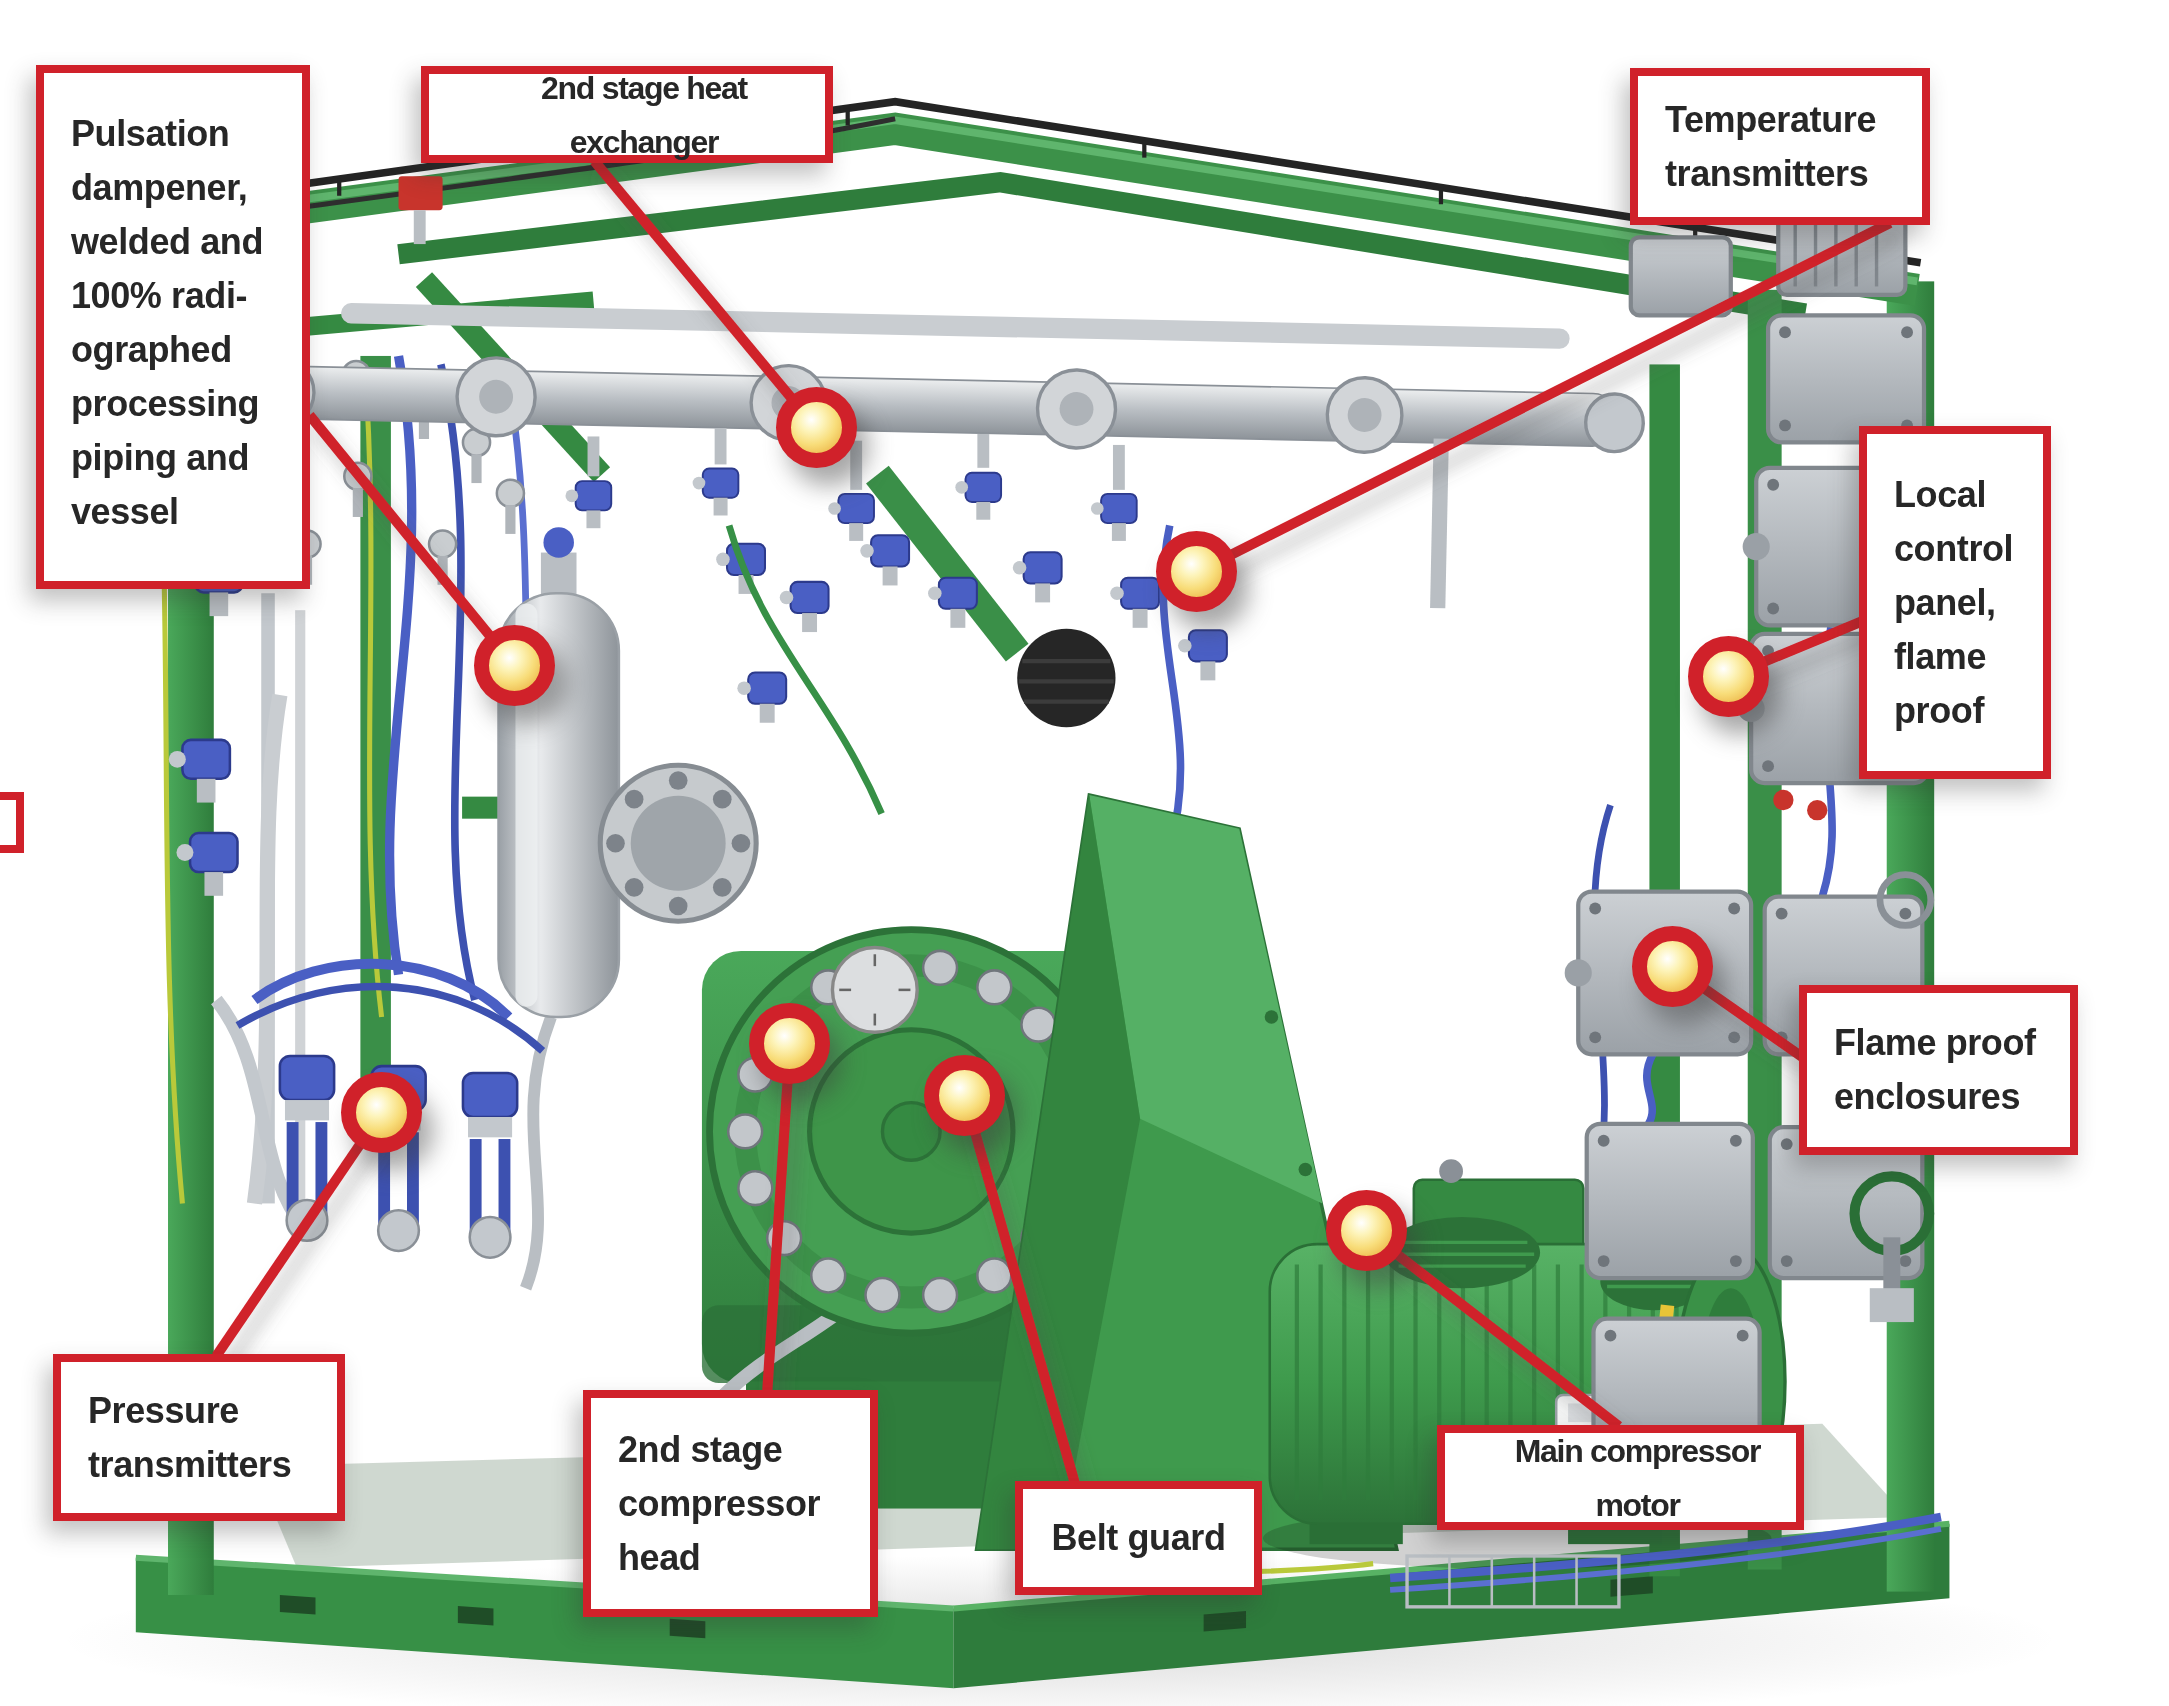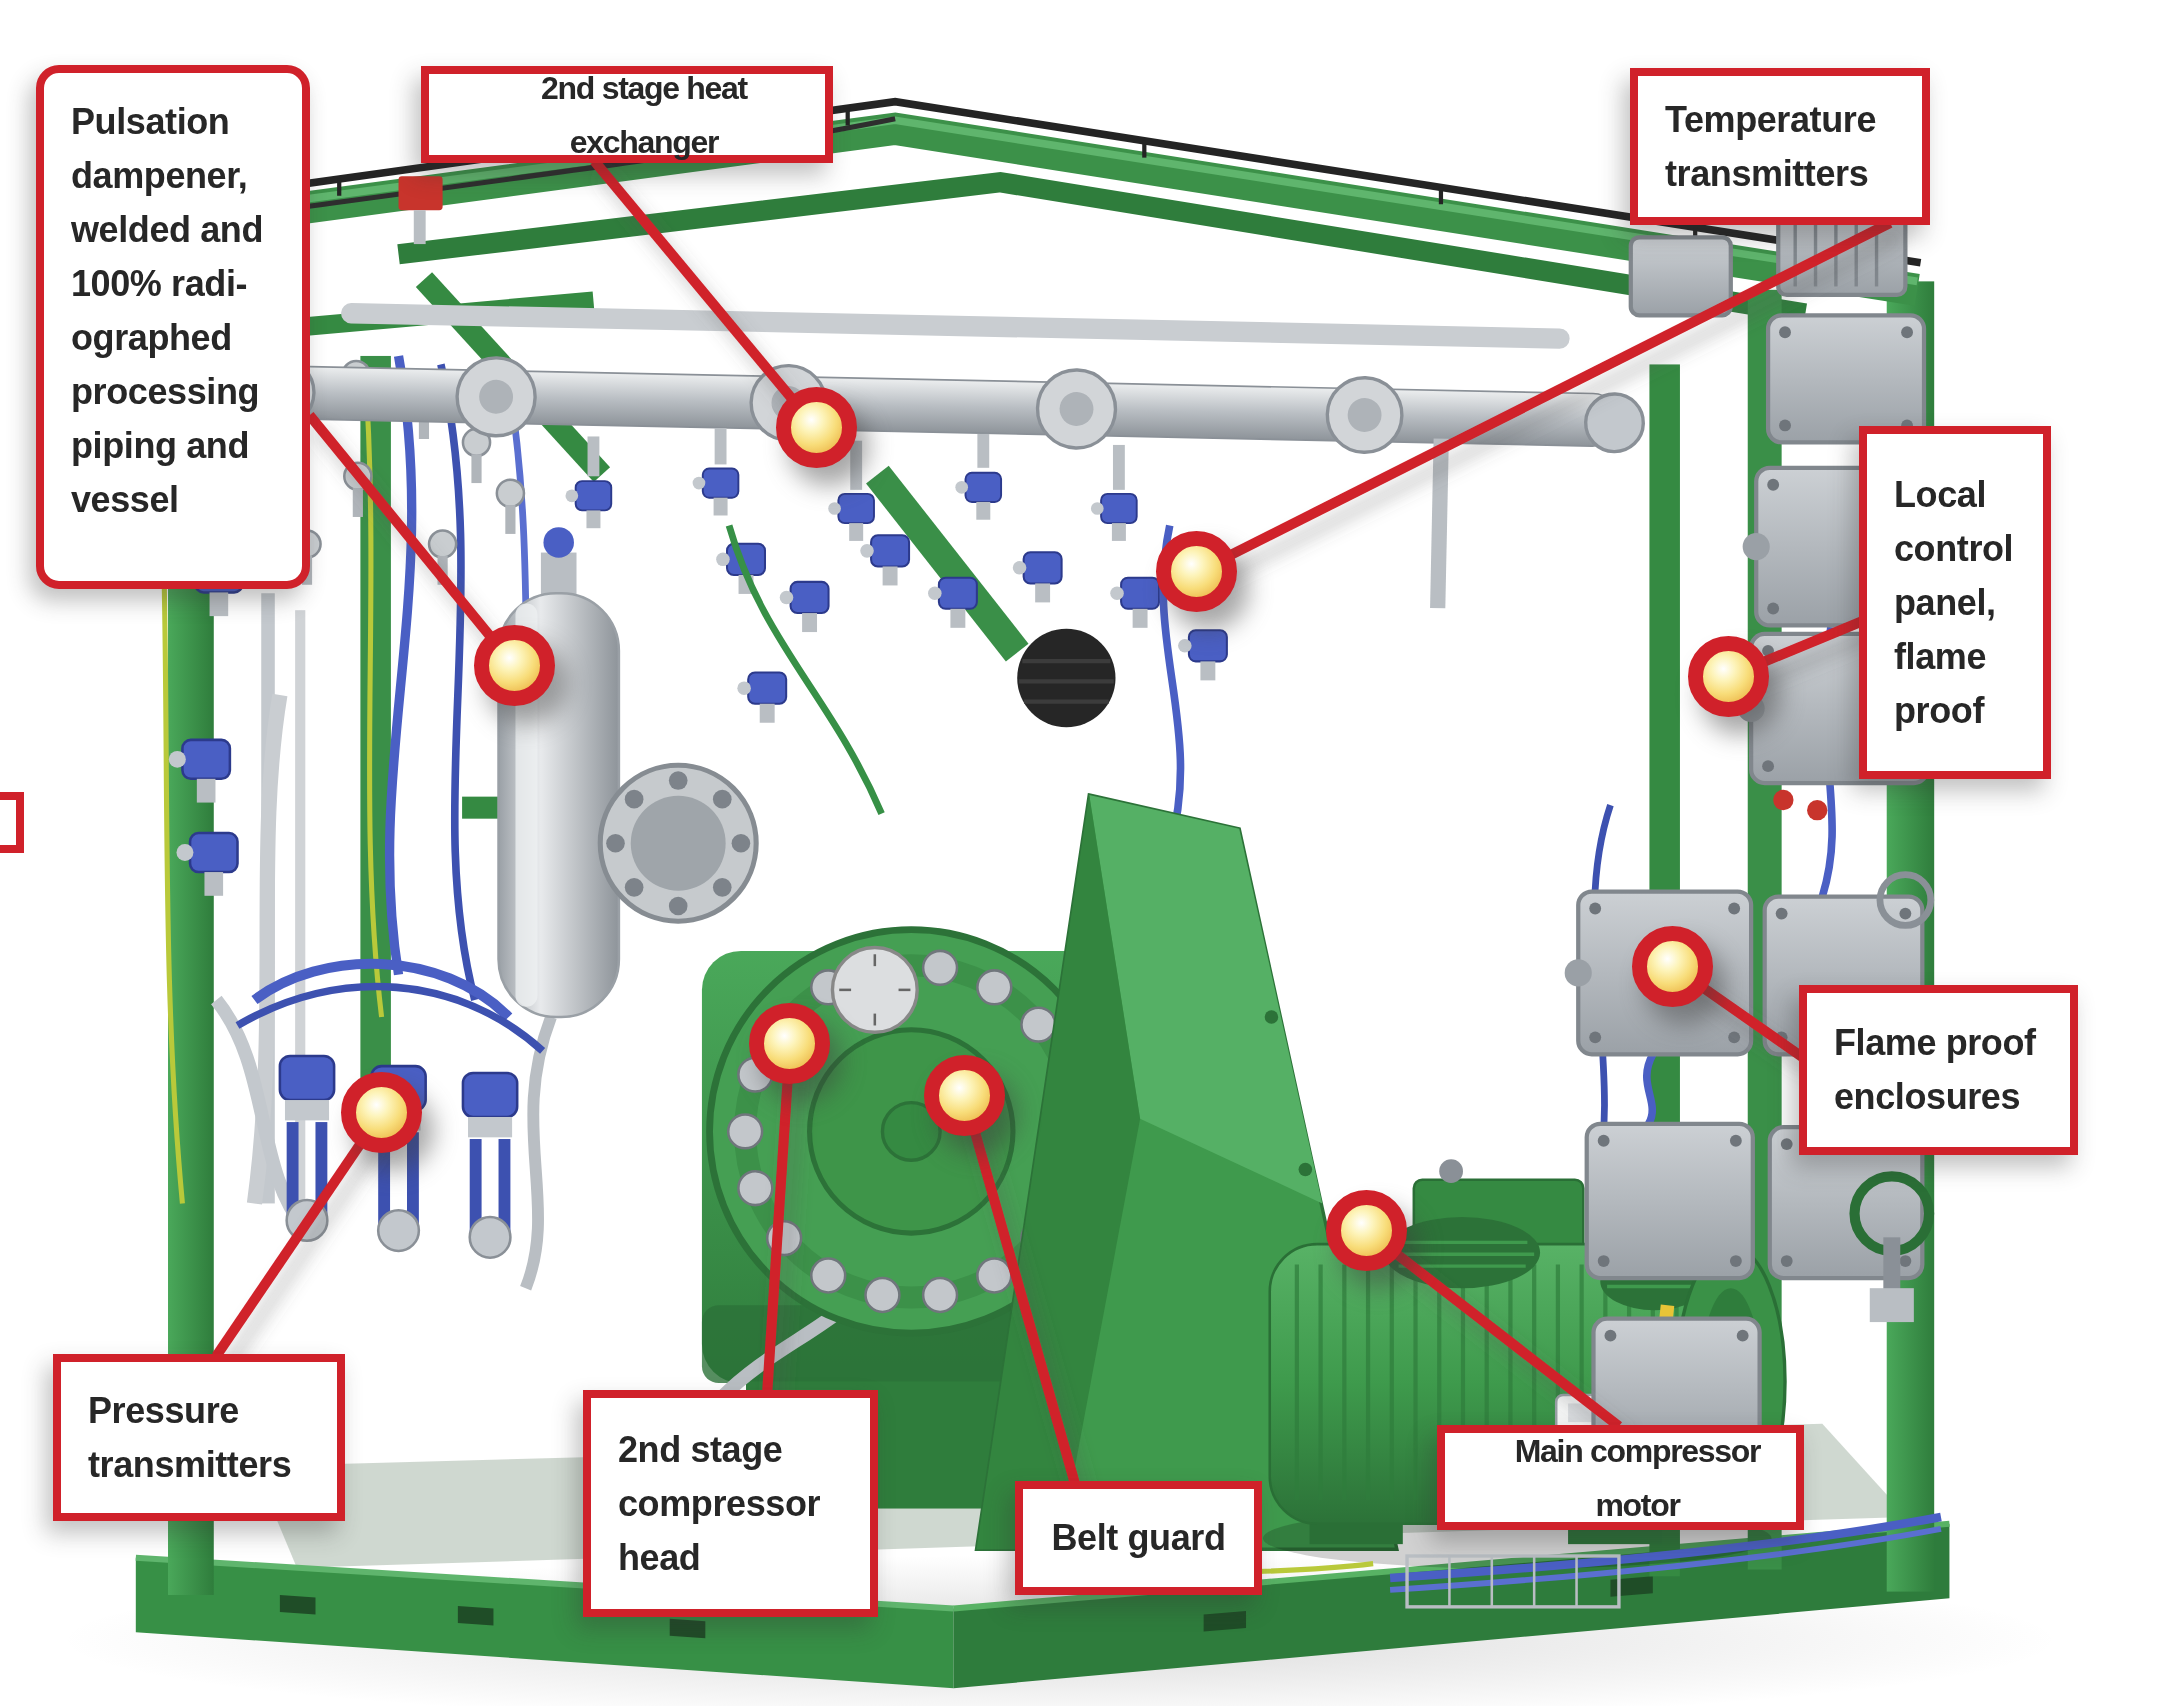--- a/index.html
+++ b/index.html
@@ -5,21 +5,21 @@
   html,body{margin:0;padding:0;background:#ffffff;}
   #stage{position:relative;width:2170px;height:1706px;background:#ffffff;overflow:hidden;
          font-family:"Liberation Sans","DejaVu Sans",sans-serif;}
   #machine-svg{position:absolute;left:0;top:0;}
   #annot-svg{position:absolute;left:0;top:0;pointer-events:none;}
   .callout{position:absolute;background:#ffffff;border:8.5px solid #d0212a;box-sizing:border-box;
            display:flex;align-items:center;padding:0 15.3px 0 27px;
            box-shadow:-6.8px 12px 22px rgba(50,50,50,.30);z-index:30;}
   .callout-text{font-weight:bold;font-size:36px;line-height:54px;color:#272727;
                 white-space:pre-line;letter-spacing:-0.4px;}
-  .callout.top-align{align-items:flex-start;padding-top:22px;border-radius:23px;}
+  .callout.top-align{align-items:flex-start;padding-top:34px;}
   .callout.center{justify-content:center;text-align:center;padding:0 6.8px;}
   .callout.fs38 .callout-text{font-size:32px;letter-spacing:-1.3px;margin-left:34px;}
   .marker{position:absolute;width:81px;height:81px;box-sizing:border-box;border-radius:50%;
           border:15.3px solid #d0212a;z-index:20;
           background:radial-gradient(circle at 40% 35%, #ffffff 0%, #fdf4bb 26%, #f8dd7a 55%, #efc055 78%, #e9a83f 100%);
           filter:drop-shadow(12px 18.6px 12px rgba(60,60,60,.45));}
   .callout-cropped{position:absolute;left:-15.3px;top:792px;width:39px;height:61px;background:#fff;
           border:8.5px solid #d0212a;box-sizing:border-box;z-index:30;}
 </style>
 </head>

